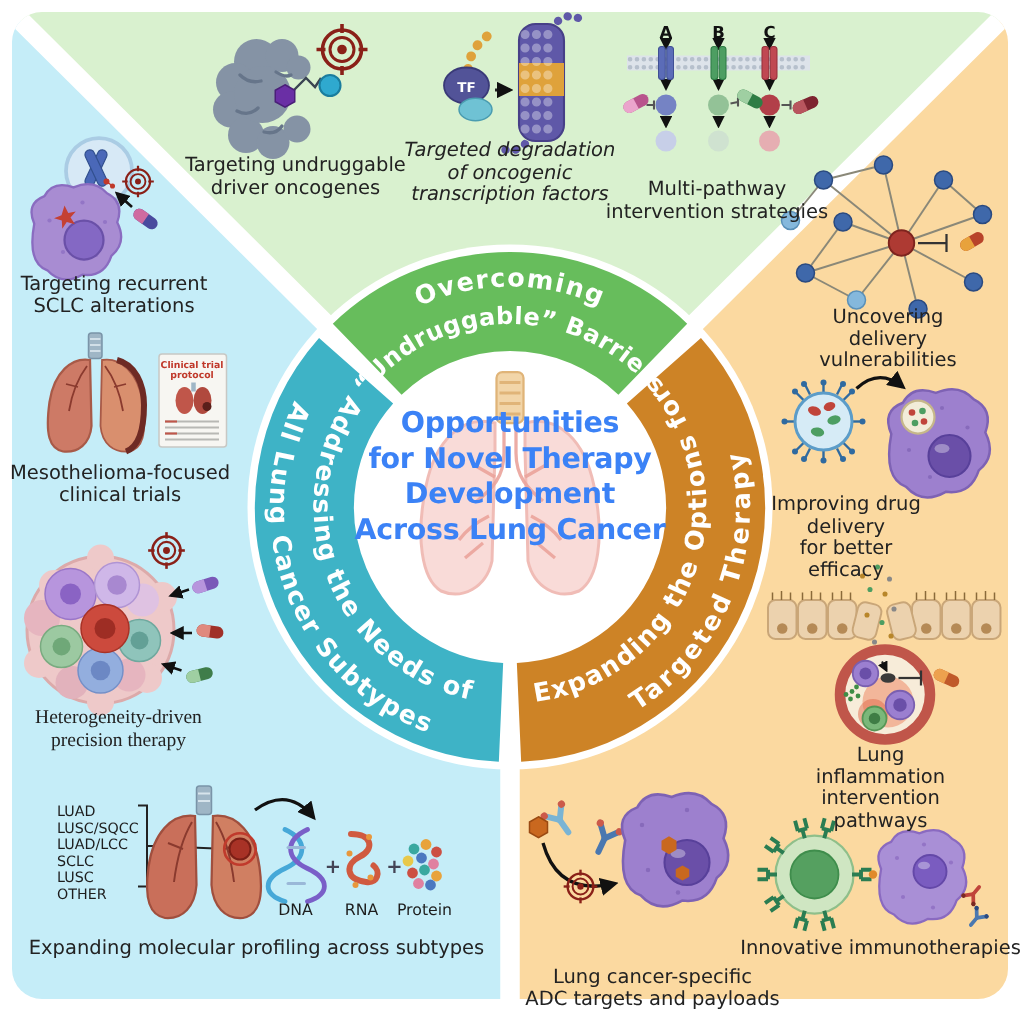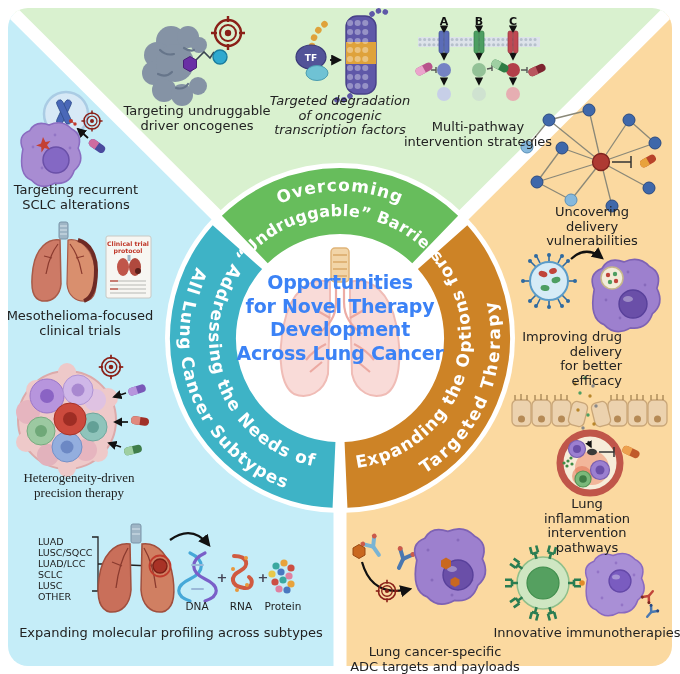--- a/index.html
+++ b/index.html
@@ -590,21 +590,21 @@
 intervention strategies</div>
 <div class="cap" style="left:76px;top:183px;">Targeting recurrent
 SCLC alterations</div>
 <div class="cap" style="left:80px;top:309px;">Mesothelioma-focused
 clinical trials</div>
 <div class="cap" style="left:79px;top:471px;font-family:Liberation Serif, serif;">Heterogeneity-driven
 precision therapy</div>
 <div class="cap" style="left:171px;top:626px;white-space:nowrap;">Expanding molecular profiling across subtypes</div>
 <div class="cap" style="left:592px;top:205px;">Uncovering delivery
 vulnerabilities</div>
-<div class="cap" style="left:564px;top:330px;text-align:right;">Improving drug delivery
+<div class="cap" style="left:564px;top:330px;">Improving drug delivery
 for better efficacy</div>
 <div class="cap" style="left:587px;top:497px;">Lung inflammation
 intervention pathways</div>
 <div class="cap" style="left:424px;top:645px;margin-left:11px;">Lung cancer-specific
 ADC targets and payloads</div>
 <div class="cap" style="left:587px;top:626px;white-space:nowrap;">Innovative immunotherapies</div>
 
 <div class="doc-title" style="left:128px;top:240px;">Clinical trial
 protocol</div>
 

